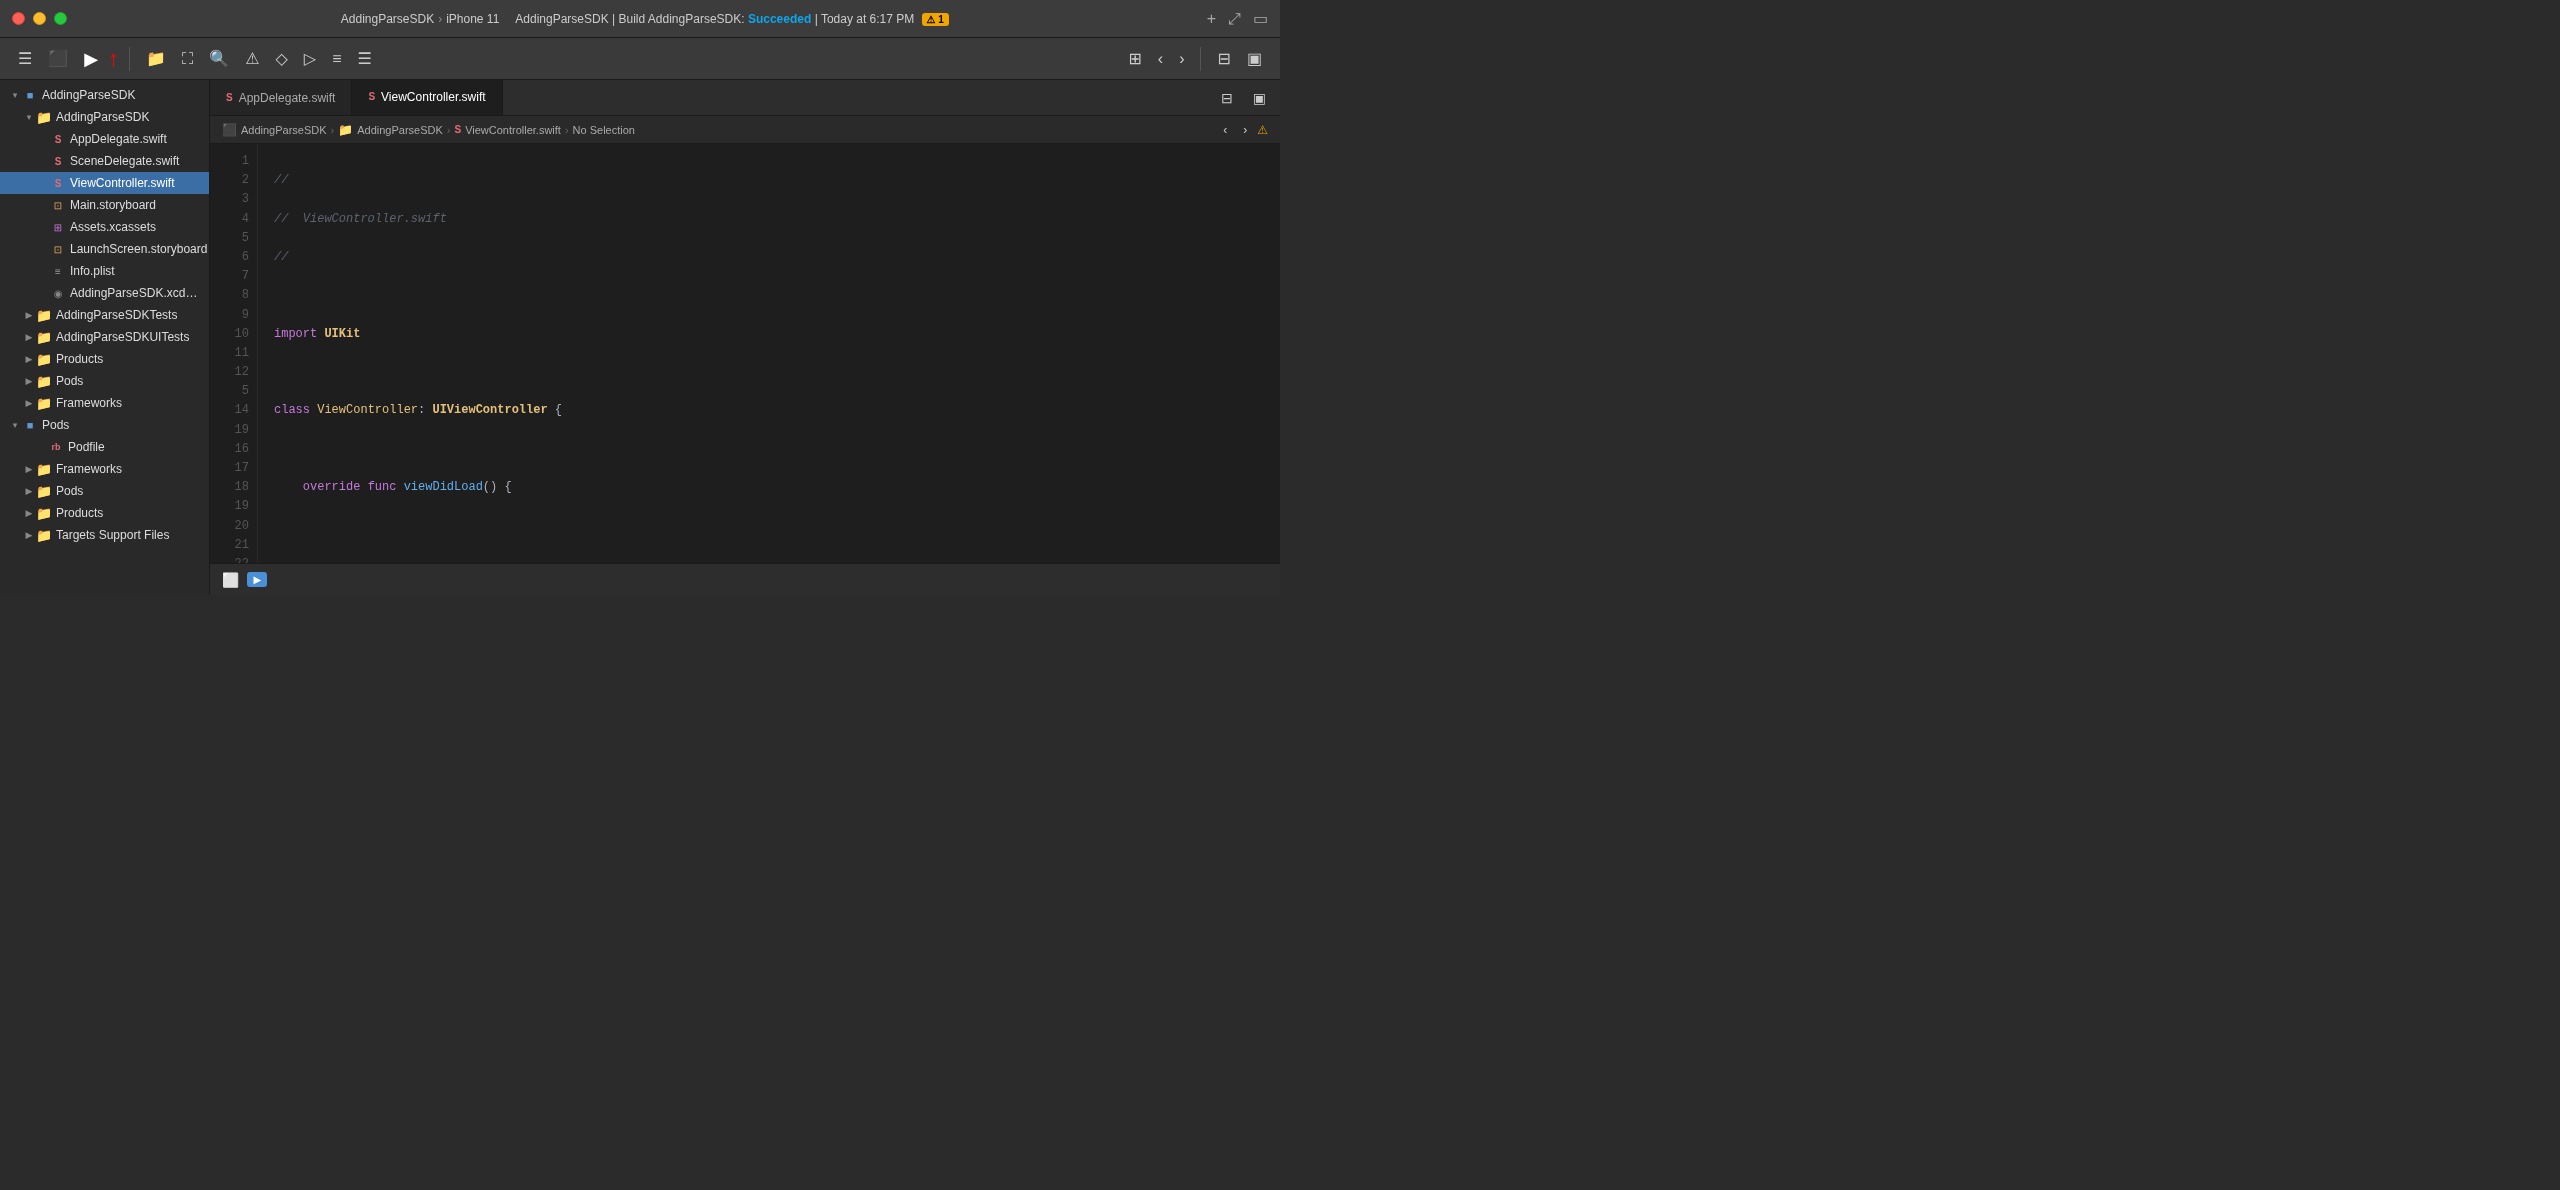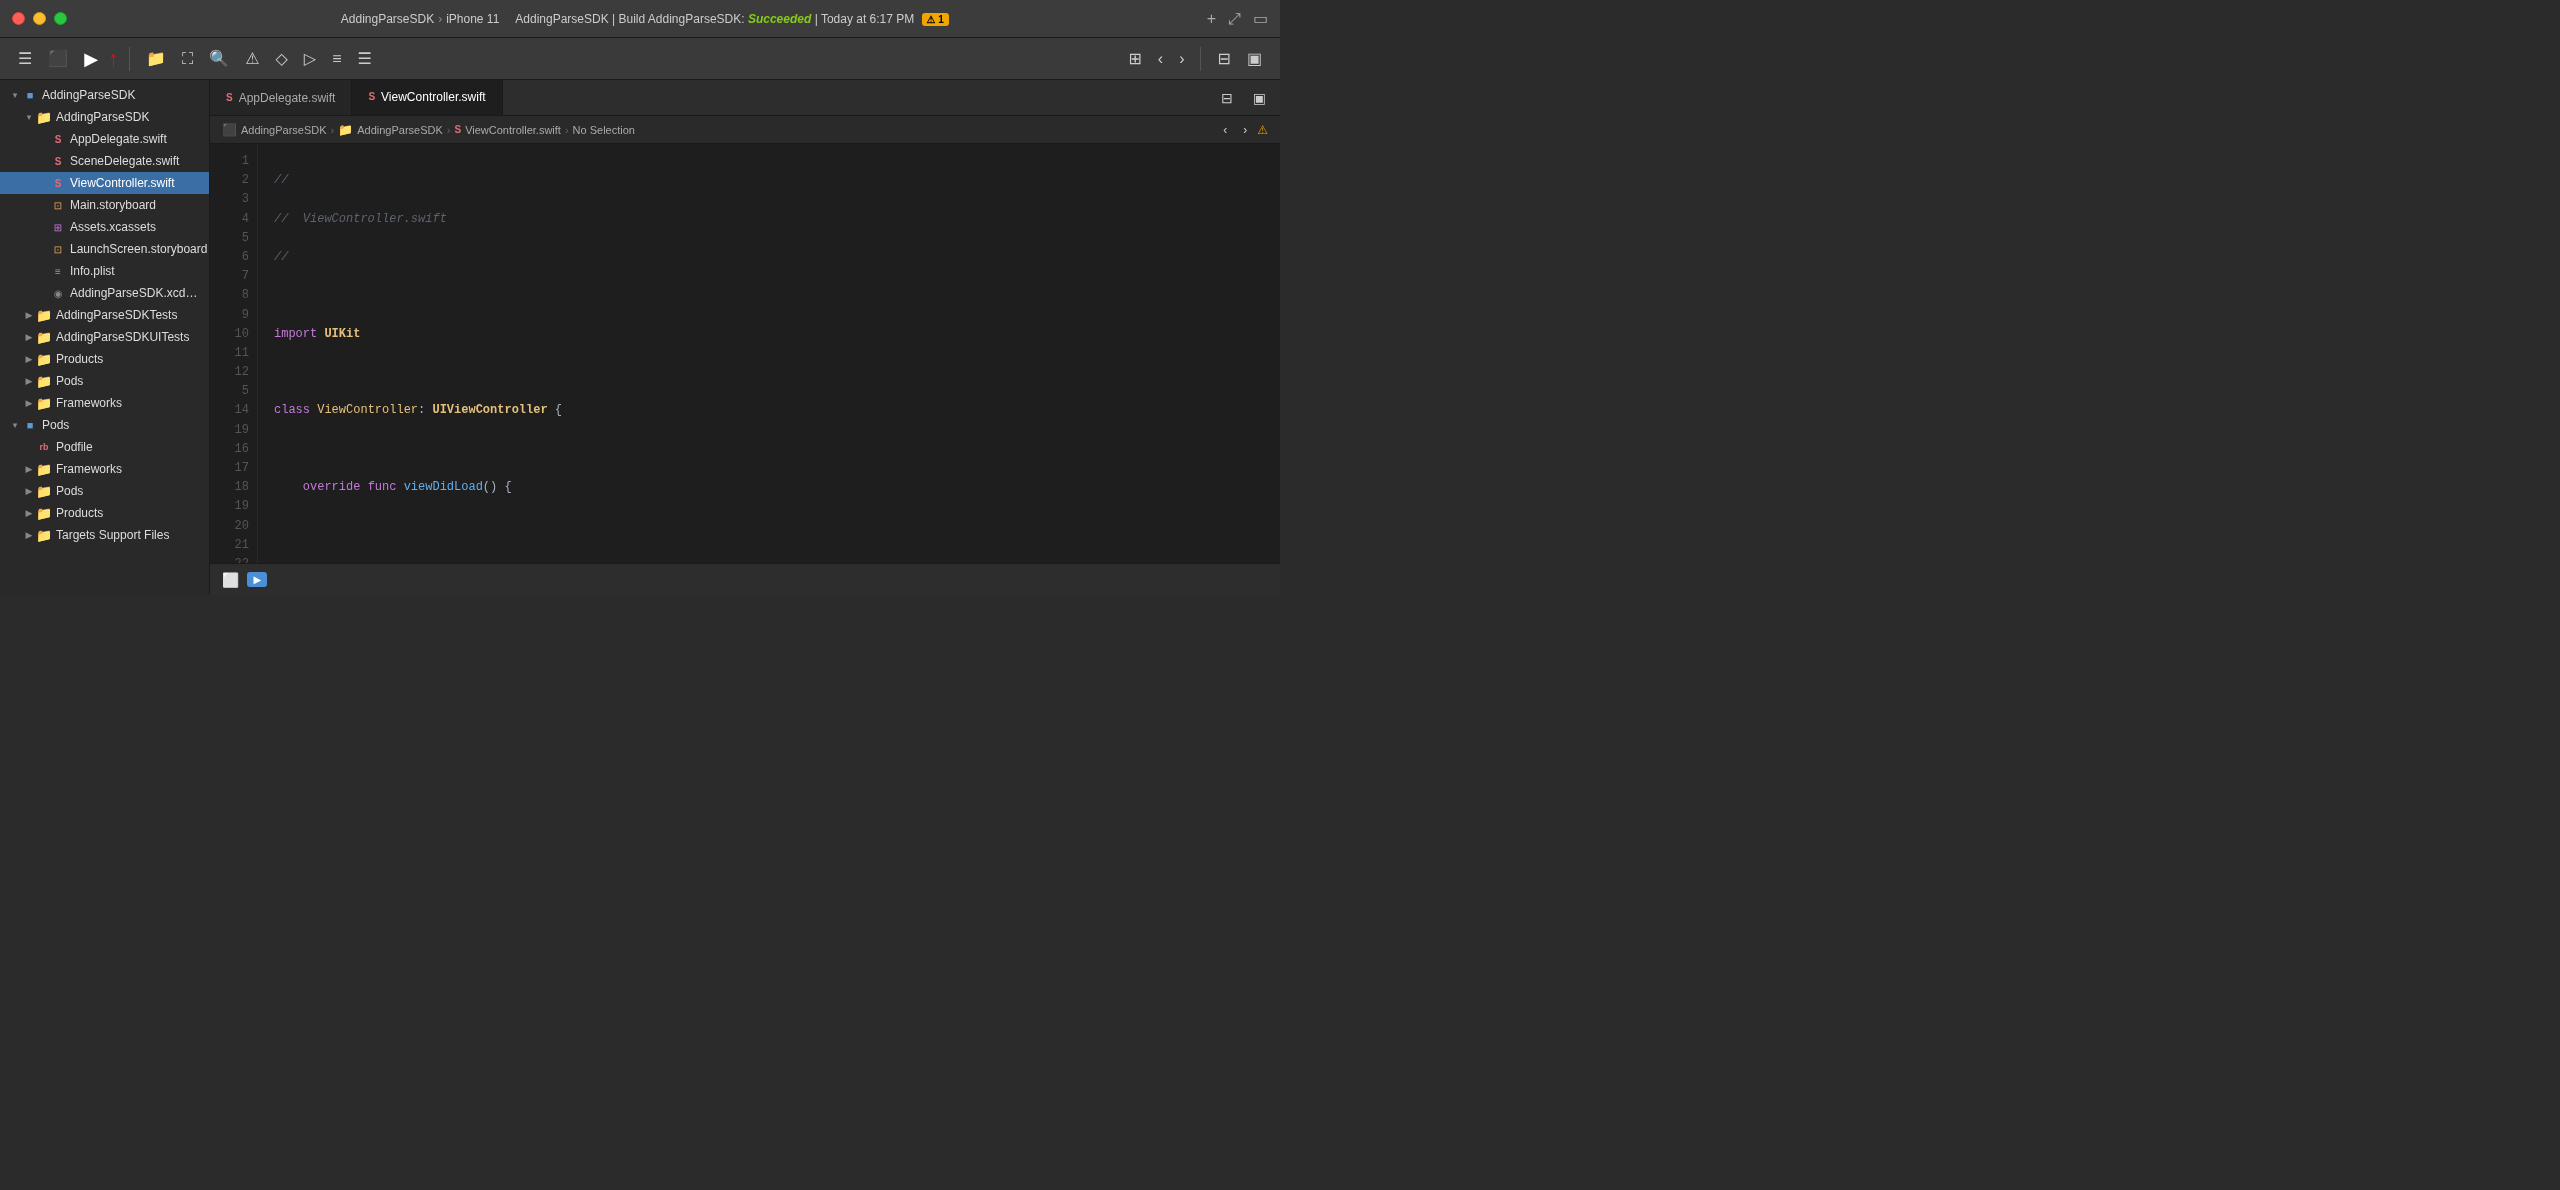--- a/index.html
+++ b/index.html
@@ -49,21 +49,21 @@
       align-items: center;
       gap: 4px;
       font-size: 12px;
       color: #ccc;
     }
     .breadcrumb-sep { color: #888; }
     .build-status {
       font-size: 12px;
       color: #ccc;
     }
-    .build-status strong { color: #84cc16; font-style: italic; }
+    .build-status strong { color: #0ea5e9; }
     .warning-badge {
       background: #f0a500;
       color: #000;
       font-size: 10px;
       font-weight: bold;
       padding: 1px 5px;
       border-radius: 3px;
       margin-left: 4px;
     }
     .title-bar-right {
@@ -166,21 +166,21 @@
       align-items: center;
       justify-content: center;
       font-size: 11px;
     }
     .icon-folder { color: #4a90d9; font-size: 13px; }
     .icon-swift { color: #e06c75; font-weight: bold; font-size: 10px; }
     .icon-storyboard { color: #e5a45a; font-size: 10px; }
     .icon-assets { color: #c678dd; font-size: 10px; }
     .icon-plist { color: #999; font-size: 10px; }
     .icon-xcdata { color: #888; font-size: 10px; }
-    .icon-podfile { color: #e06c75; font-size: 9px; font-weight: bold; }
+    .icon-podfile { color: #e06c75; font-size: 9px; font-weight: bold; margin-left: 12px; }
 
     .indent-1 { padding-left: 8px; }
     .indent-2 { padding-left: 22px; }
     .indent-3 { padding-left: 36px; }
 
     
     .editor-area {
       flex: 1;
       display: flex;
       flex-direction: column;

